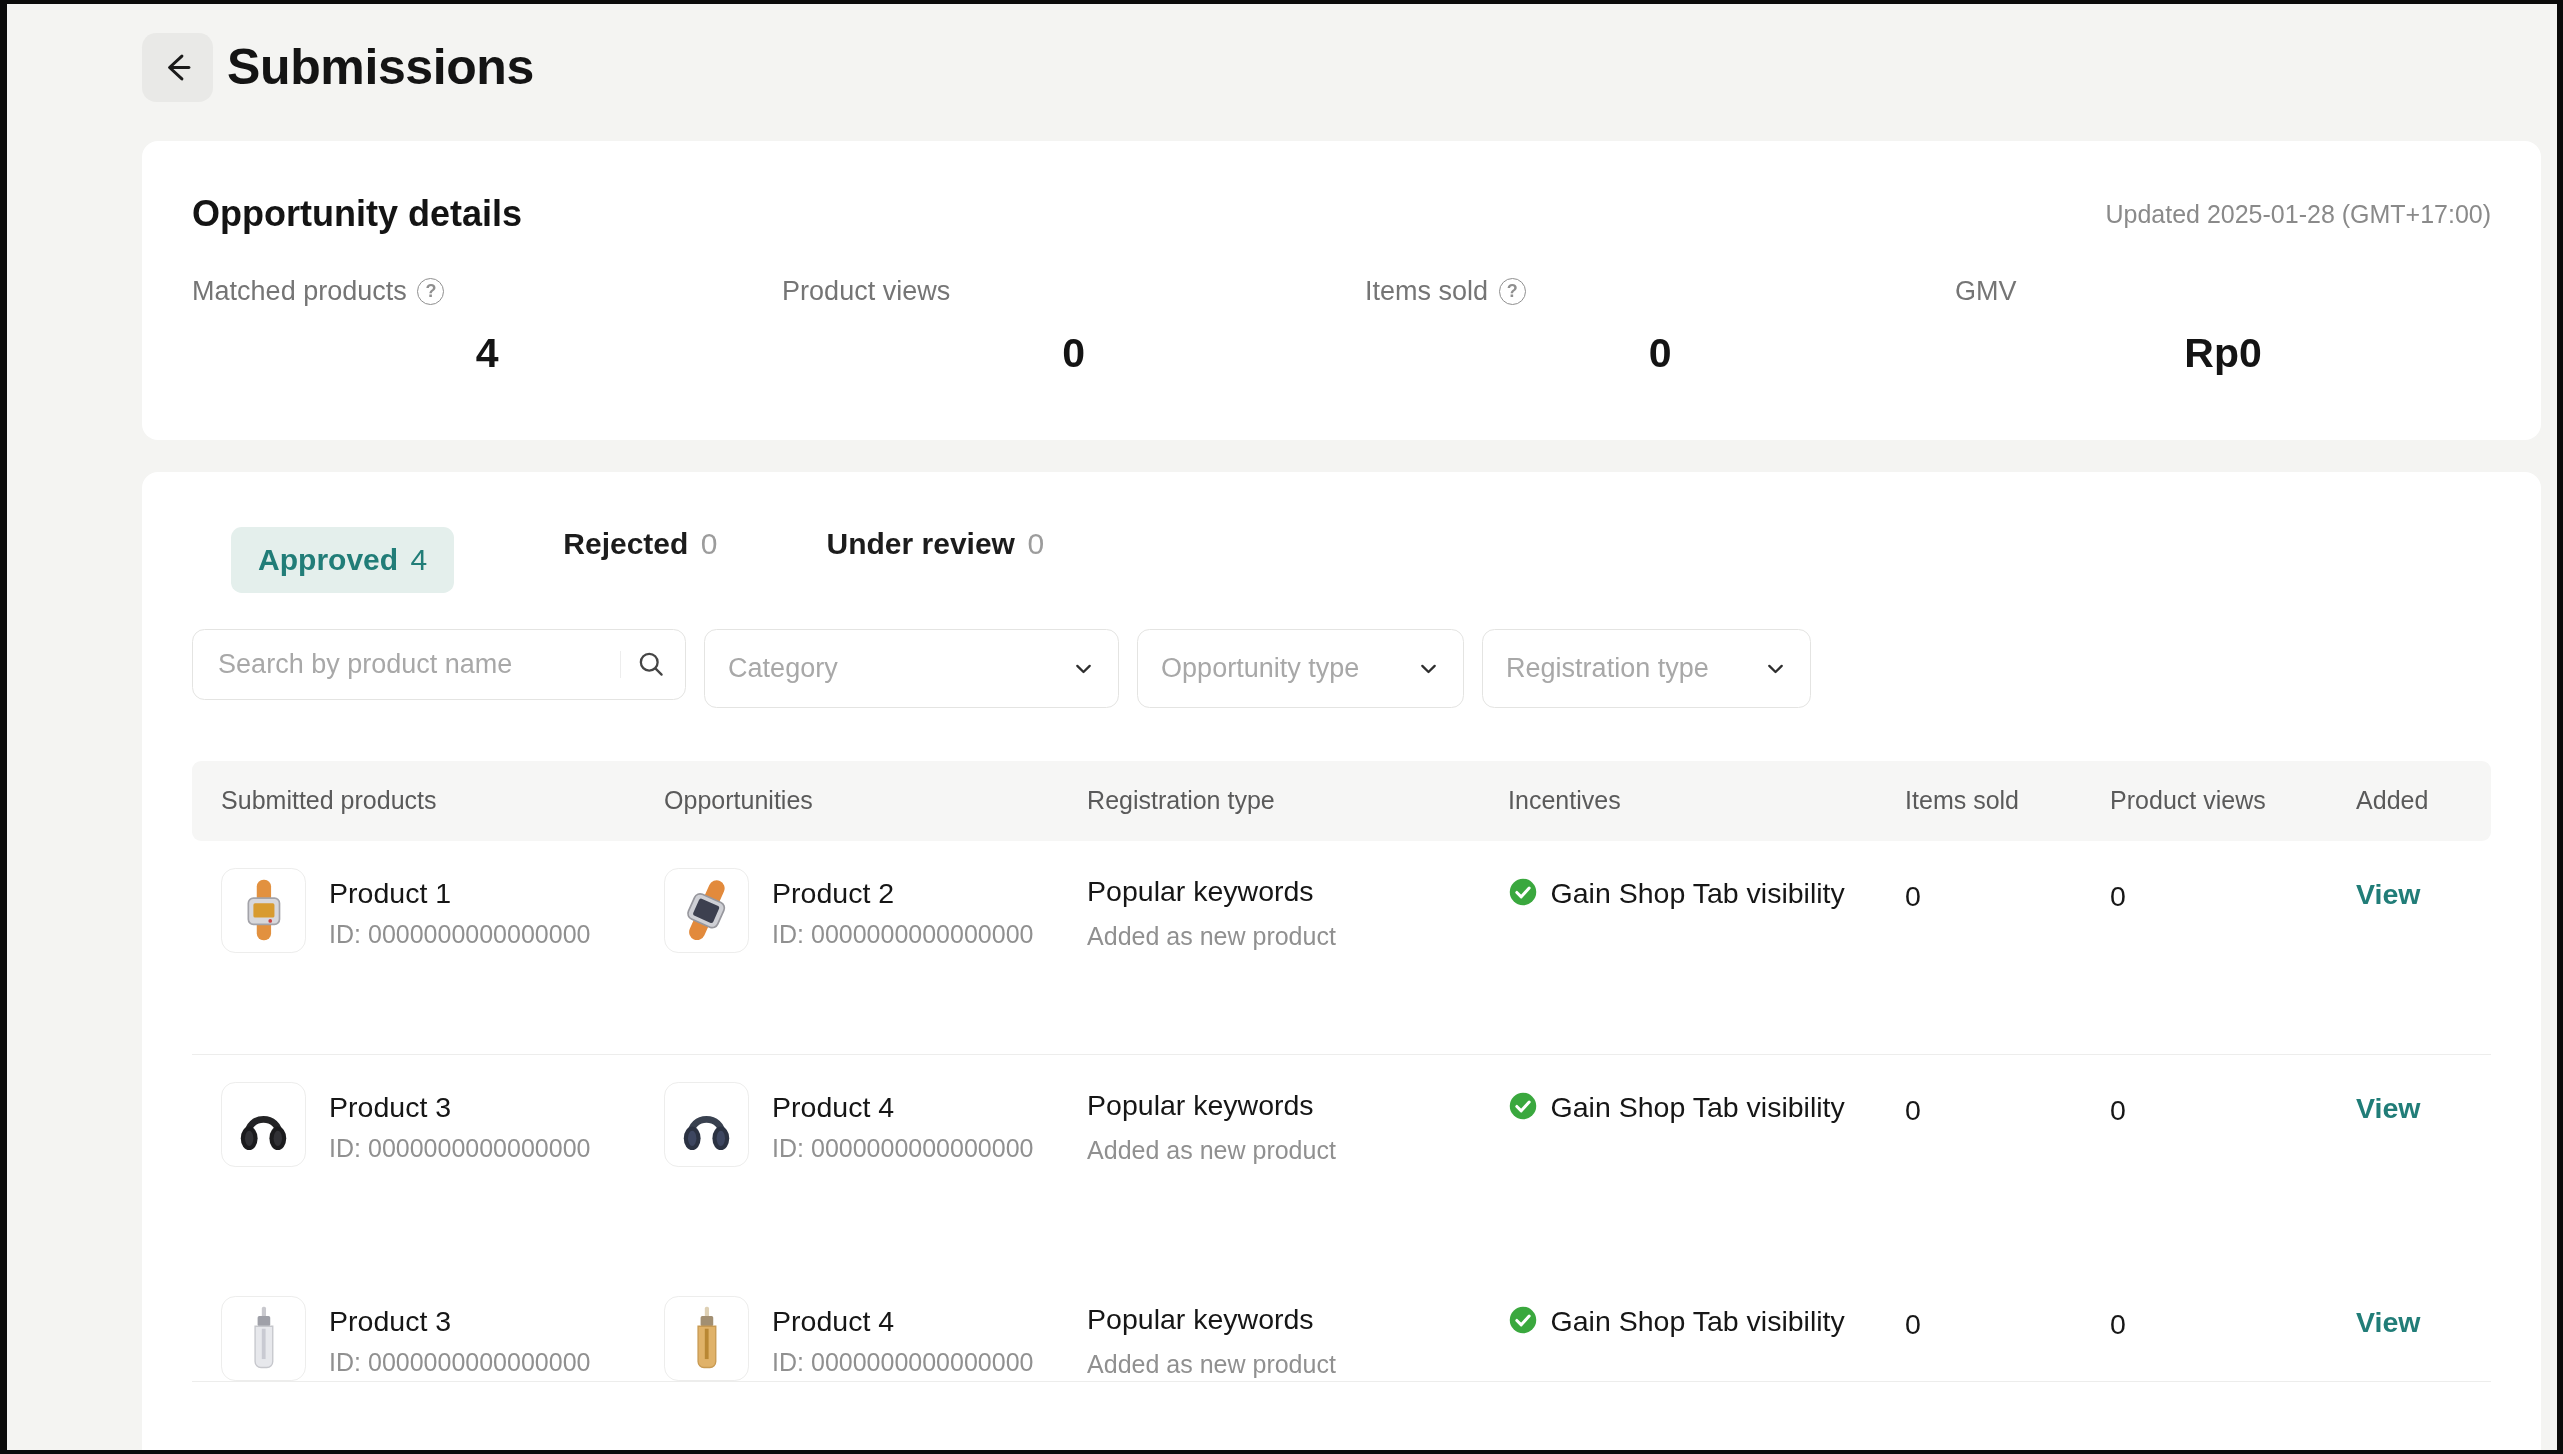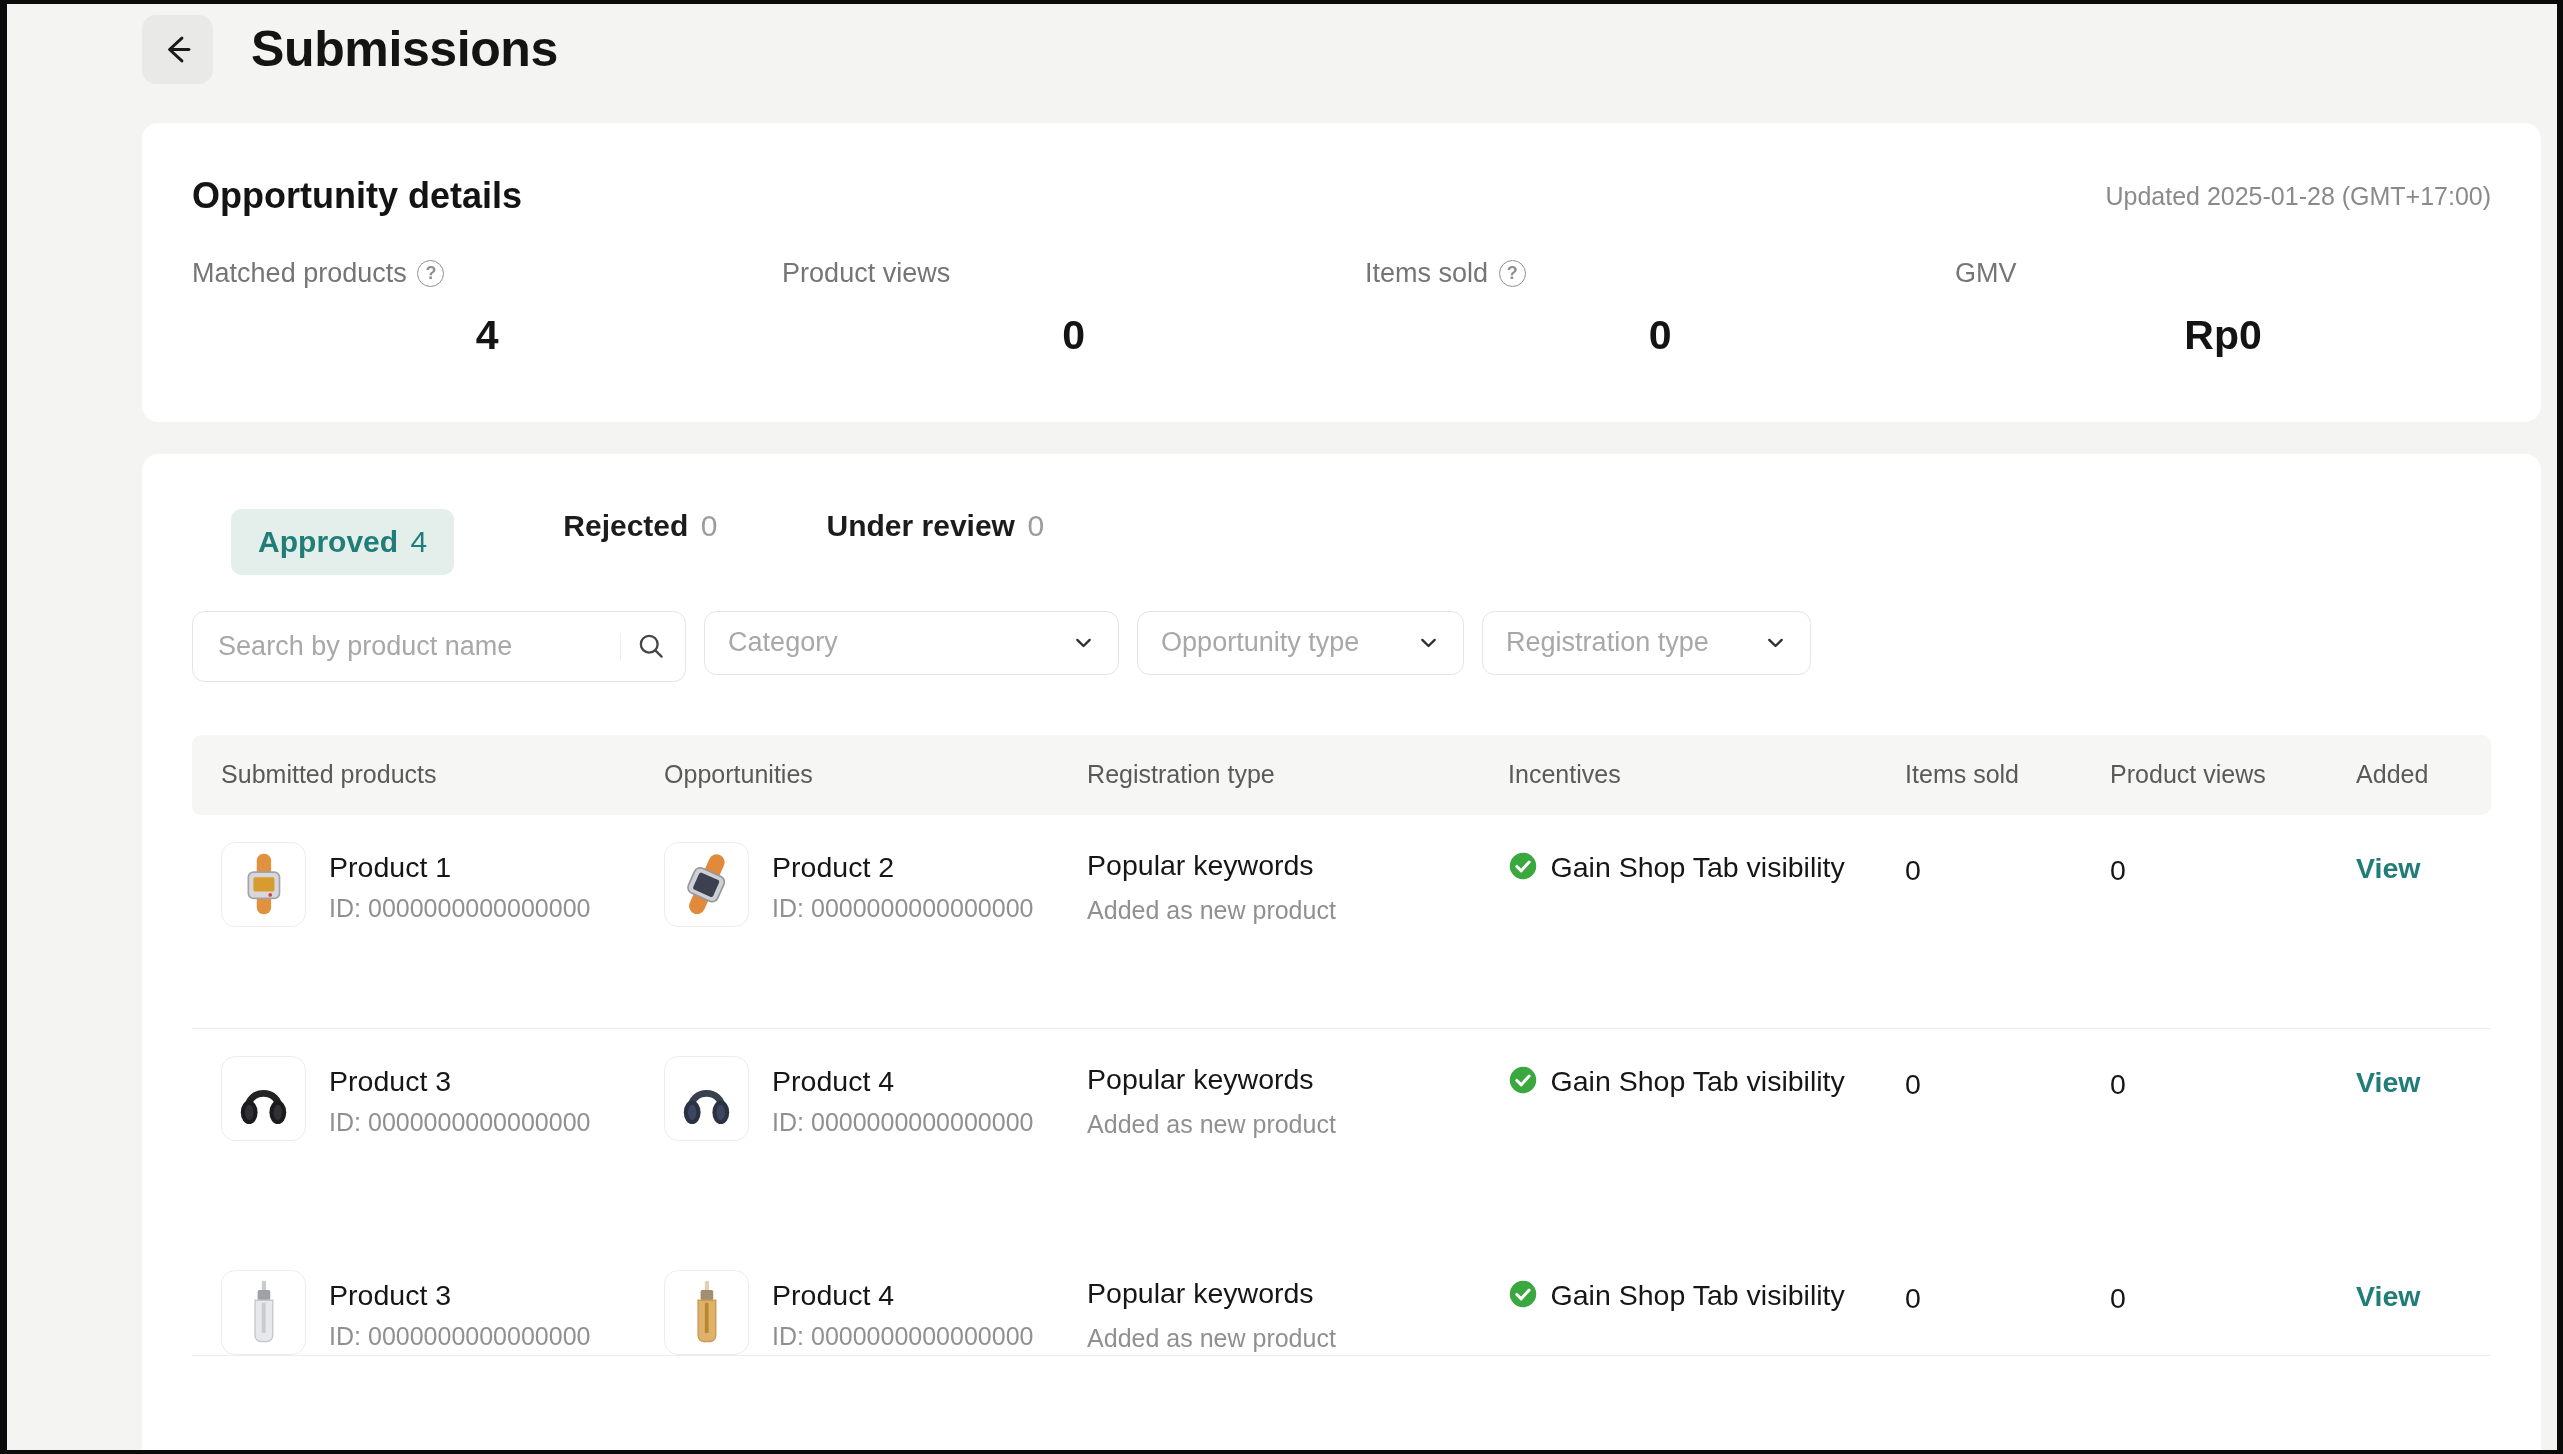--- a/index.html
+++ b/index.html
@@ -9,21 +9,21 @@
     font-family:"Liberation Sans",sans-serif;
     -webkit-font-smoothing:antialiased;
   }
   .page{
     position:absolute;left:7.1px;top:3.6px;width:2550px;height:1446px;
     background:#f4f4f2;overflow:hidden;
   }
   .content{margin-left:135px;width:2399px;}
 
   
-  .hdr{display:flex;align-items:center;gap:38px;padding-top:11px;}
+  .hdr{display:flex;align-items:center;gap:14px;padding-top:29px;}
   .back-btn{
     width:71px;height:69px;border-radius:14.2px;background:#e9e9e7;
     display:flex;align-items:center;justify-content:center;cursor:pointer;border:none;
   }
   .page-title{font-size:50px;font-weight:700;color:#141414;letter-spacing:-0.4px;}
 
   
   .card{background:#ffffff;border-radius:16px;box-sizing:border-box;}
   .card1{margin-top:39px;height:299px;padding:52px 50px 0 50px;text-align:center;}
   .card2{margin-top:32px;height:1121px;padding:55px 50px 0 50px;}
@@ -58,21 +58,21 @@
     width:494px;height:71px;box-sizing:border-box;border:1.8px solid #e4e4e2;border-radius:12.5px;
     background:#fff;display:flex;align-items:center;padding:0 19.6px 0 23px;
   }
   .search input{
     flex:1;border:none;outline:none;font-size:27px;color:#333;background:transparent;
     font-family:"Liberation Sans",sans-serif;min-width:0;
   }
   .search input::placeholder{color:#a8a8a8;}
   .search .vdiv{width:1.8px;height:27px;background:#ededed;margin-right:14.2px;}
   .dd{
-    height:64px;box-sizing:border-box;border:1.8px solid #e4e4e2;border-radius:12.5px;background:#fff;
+    height:79px;box-sizing:border-box;border:1.8px solid #e4e4e2;border-radius:12.5px;background:#fff;
     display:flex;align-items:center;justify-content:space-between;padding:12px 23px;cursor:pointer;
   }
   .dd .dd-label{font-size:27px;color:#a8a8a8;}
   .dd-cat{width:415px;}
   .dd-opp{width:327px;}
   .dd-reg{width:329px;}
 
   
   .tbl{margin-top:53px;}
   .trow{display:grid;grid-template-columns:443px 423px 421px 397px 205px 246px 1fr;}

